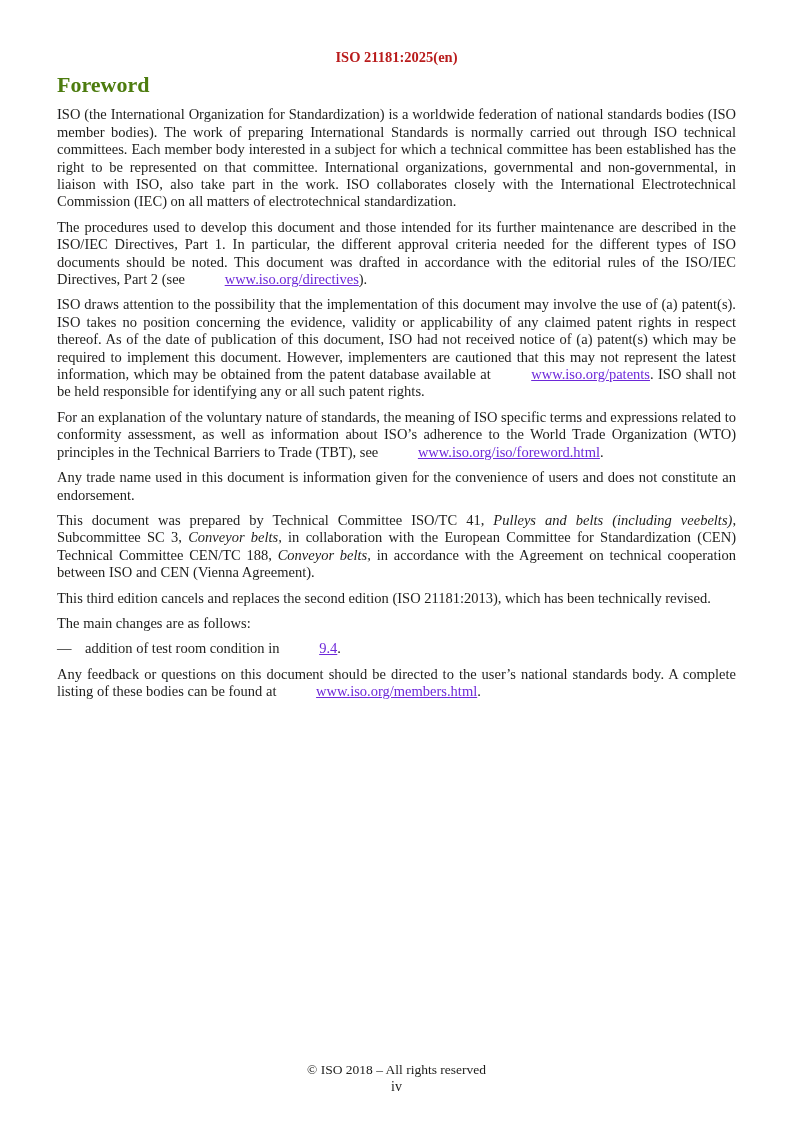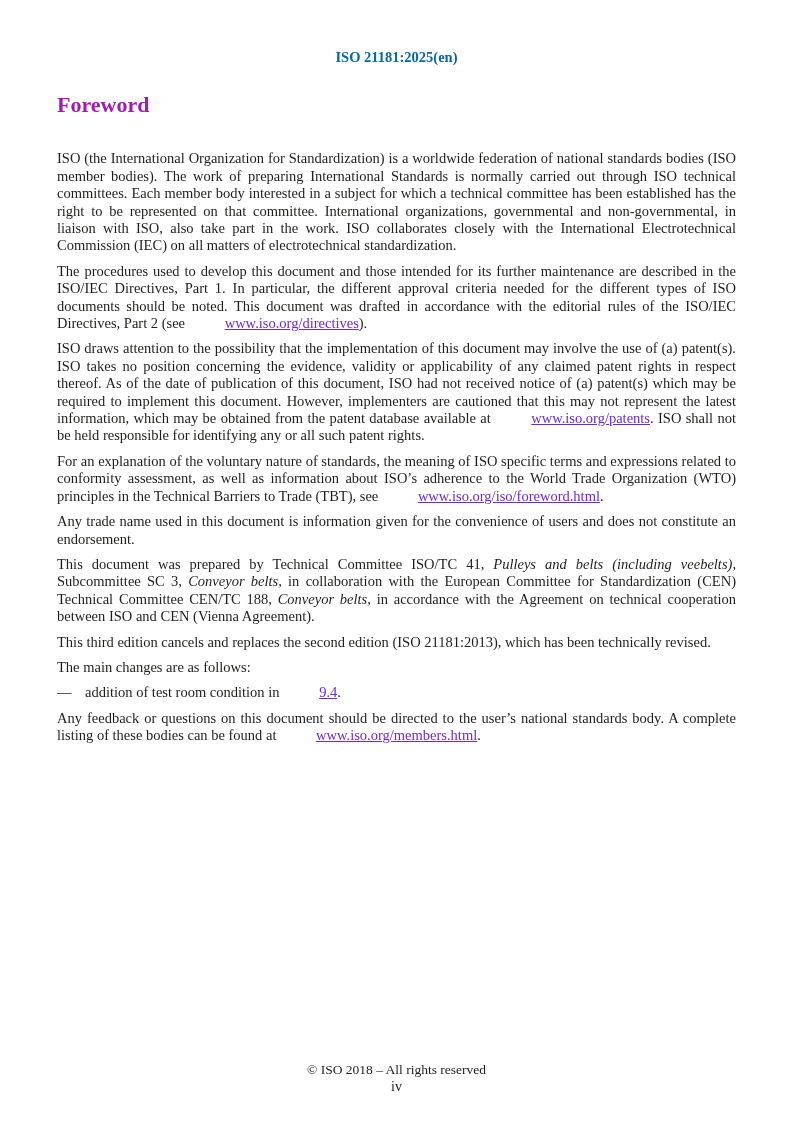--- a/index.html
+++ b/index.html
@@ -17,37 +17,37 @@
     padding: 48px 57px 0 57px;
     font-family: "Liberation Serif", "DejaVu Serif", serif;
     color: #1d1d1b;
     overflow: hidden;
   }
   .doc-header {
     text-align: center;
     font-weight: bold;
     font-size: 14.5px;
     line-height: 18px;
-    color: #0369a1;
+    color: #b91c1c;
   }
   .title {
     font-size: 22px;
     font-weight: bold;
     line-height: 1.2;
-    margin: 26px 0 0 0;
-    color: #a21caf;
+    margin: 6px 0 0 0;
+    color: #4d7c0f;
   }
   p.body-text {
     font-size: 14.5px;
     line-height: 17.4px;
     text-align: justify;
     margin: 8px 0 0 0;
   }
   p.body-text.first {
-    margin-top: 32px;
+    margin-top: 8px;
   }
   .dash-item {
     display: flex;
     font-size: 14.5px;
     line-height: 17.4px;
     margin: 8px 0 0 0;
   }
   .dash {
     flex: 0 0 28px;
   }

